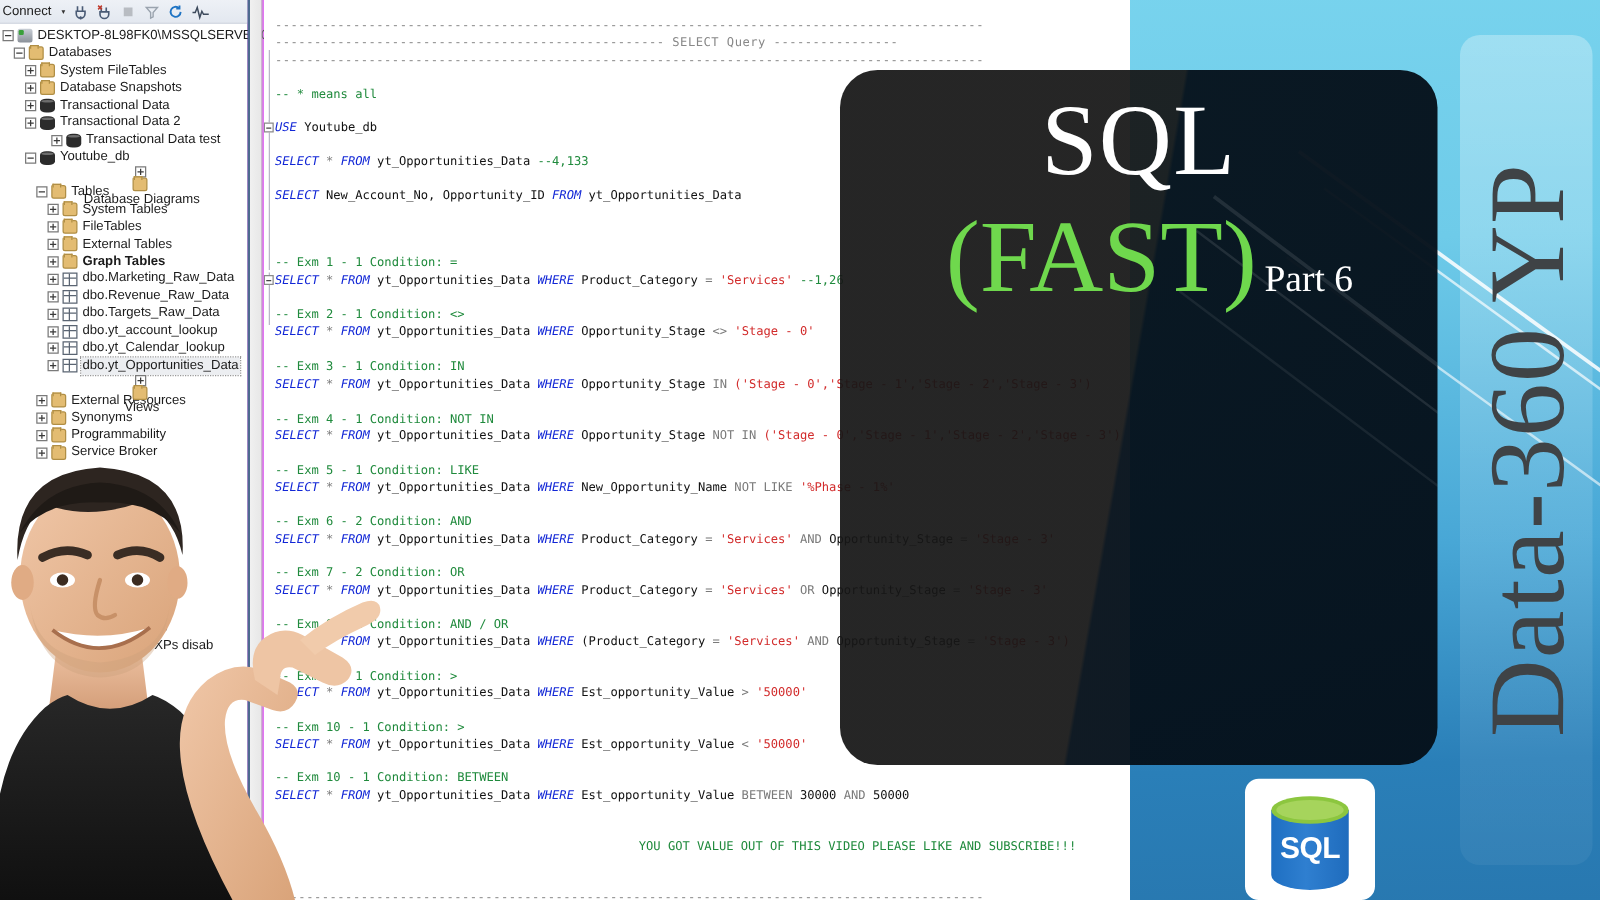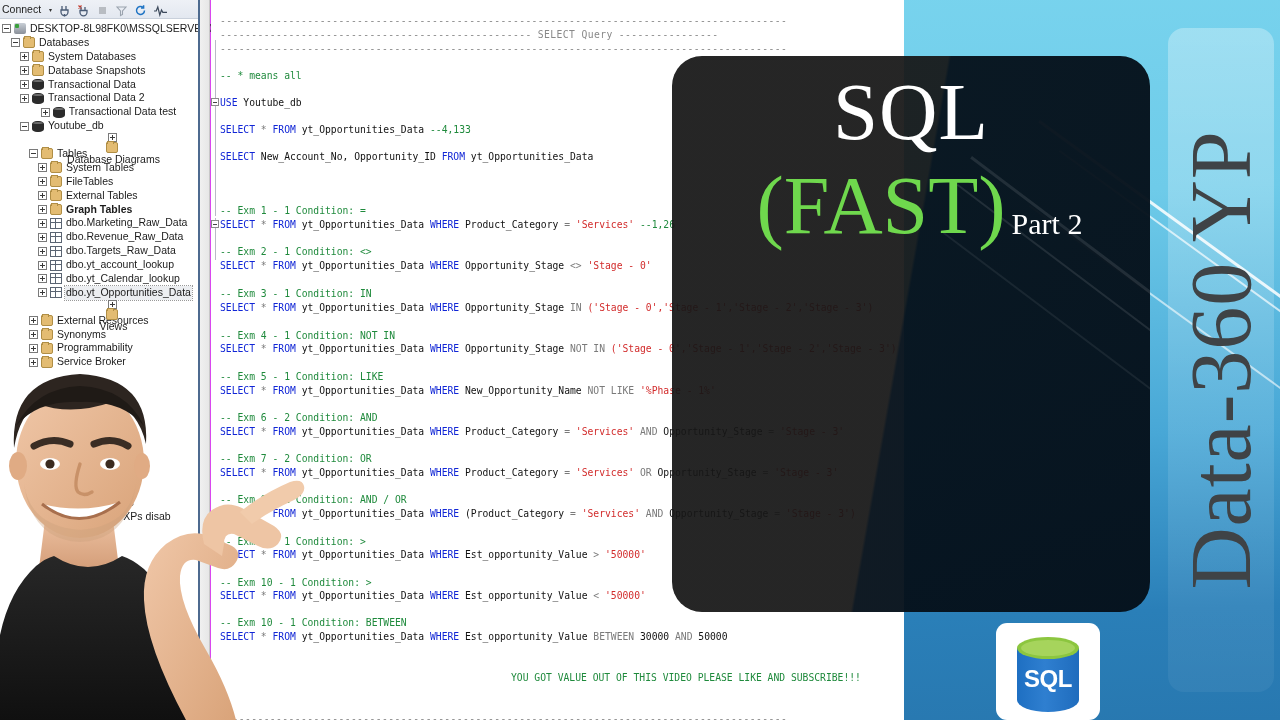--- a/index.html
+++ b/index.html
@@ -67,21 +67,21 @@
   
   #editor {
     position:absolute; left:211px; top:0; width:693px; height:720px;
     background:#fff; overflow:hidden;
     font-family:"DejaVu Sans Mono","Liberation Mono",monospace;
     font-size:9.7px; line-height:13.58px; white-space:pre;
   }
   #gutter { position:absolute; left:0; top:0; width:11px; height:720px; }
   .codeline { position:absolute; left:9px; white-space:pre; }
   .cmt { color:#1f8a3c; }
-  .kw  { color:#1126d6; }
+  .kw  { color:#1126d6;font-style:italic; }
   .kw2 { color:#7a7a7a; }
   .str { color:#d22b2b; }
   .id  { color:#111; }
   .num { color:#111; }
   .dash{ color:#888; letter-spacing:.4px;}
   .fold {
     position:absolute; width:8px; height:8px; border:1px solid #8a8a8a; background:#fff;
   }
   .fold::before{content:"";position:absolute;left:1px;top:3px;width:4px;height:1px;background:#444;}
   .foldbar{position:absolute;width:1px;background:#b9b9c6;}
@@ -187,21 +187,21 @@
           <span class="lbl">DESKTOP-8L98FK0\MSSQLSERVER01</span>
         </div>
         <div class="node" style="padding-left: 9px;">
           <span class="expander "></span>
           <span class="ico folder"></span>
           <span class="lbl">Databases</span>
         </div>
         <div class="node" style="padding-left: 18px;">
           <span class="expander plus"></span>
           <span class="ico folder"></span>
-          <span class="lbl">System Databases</span>
+          <span class="lbl">System FileTables</span>
         </div>
         <div class="node" style="padding-left: 18px;">
           <span class="expander plus"></span>
           <span class="ico folder"></span>
           <span class="lbl">Database Snapshots</span>
         </div>
         <div class="node" style="padding-left: 18px;">
           <span class="expander plus"></span>
           <span class="ico db"></span>
           <span class="lbl">Transactional Data</span>
@@ -377,21 +377,21 @@
 </div>
 
 <div id="card">
   <div class="cardstreak" style="left:300px;top:100px;width:420px;height:3px;transform:rotate(37deg);"></div>
   <div class="cardstreak" style="left:286px;top:128px;width:400px;height:2px;transform:rotate(37deg);"></div>
   <div class="cardstreak" style="left:272px;top:176px;width:360px;height:2px;transform:rotate(37deg);opacity:.7;"></div>
   <div id="card-text">
     <div class="t1">SQL</div>
     <div class="lastline">
       <span class="t4">(FAST)</span>
-      <span class="t5">Part 2</span>
+      <span class="t5">Part 6</span>
     </div>
   </div>
 </div>
 
 <div id="brand">
   <div id="brand-text">Data-360 YP</div>
 </div>
 
 <div id="sqllogo">
   <div id="cyl">

